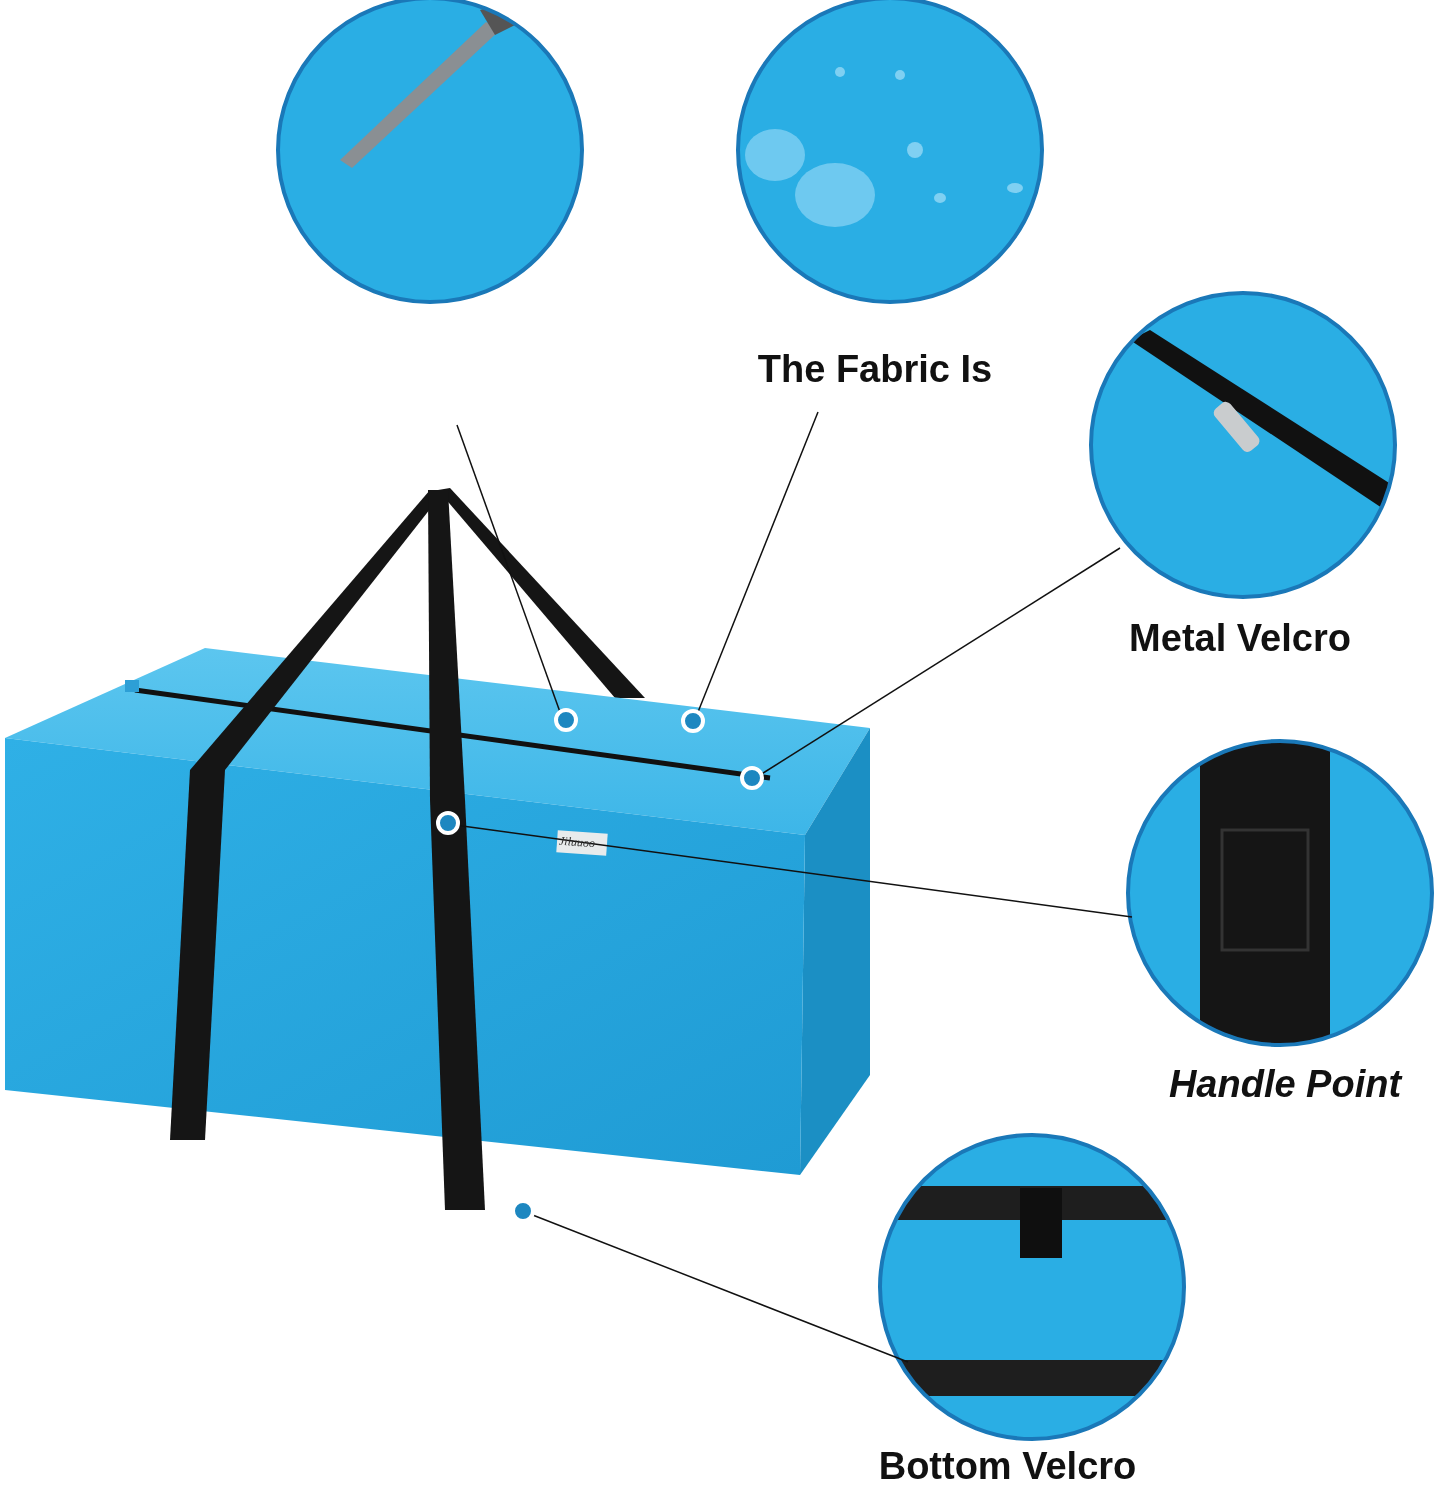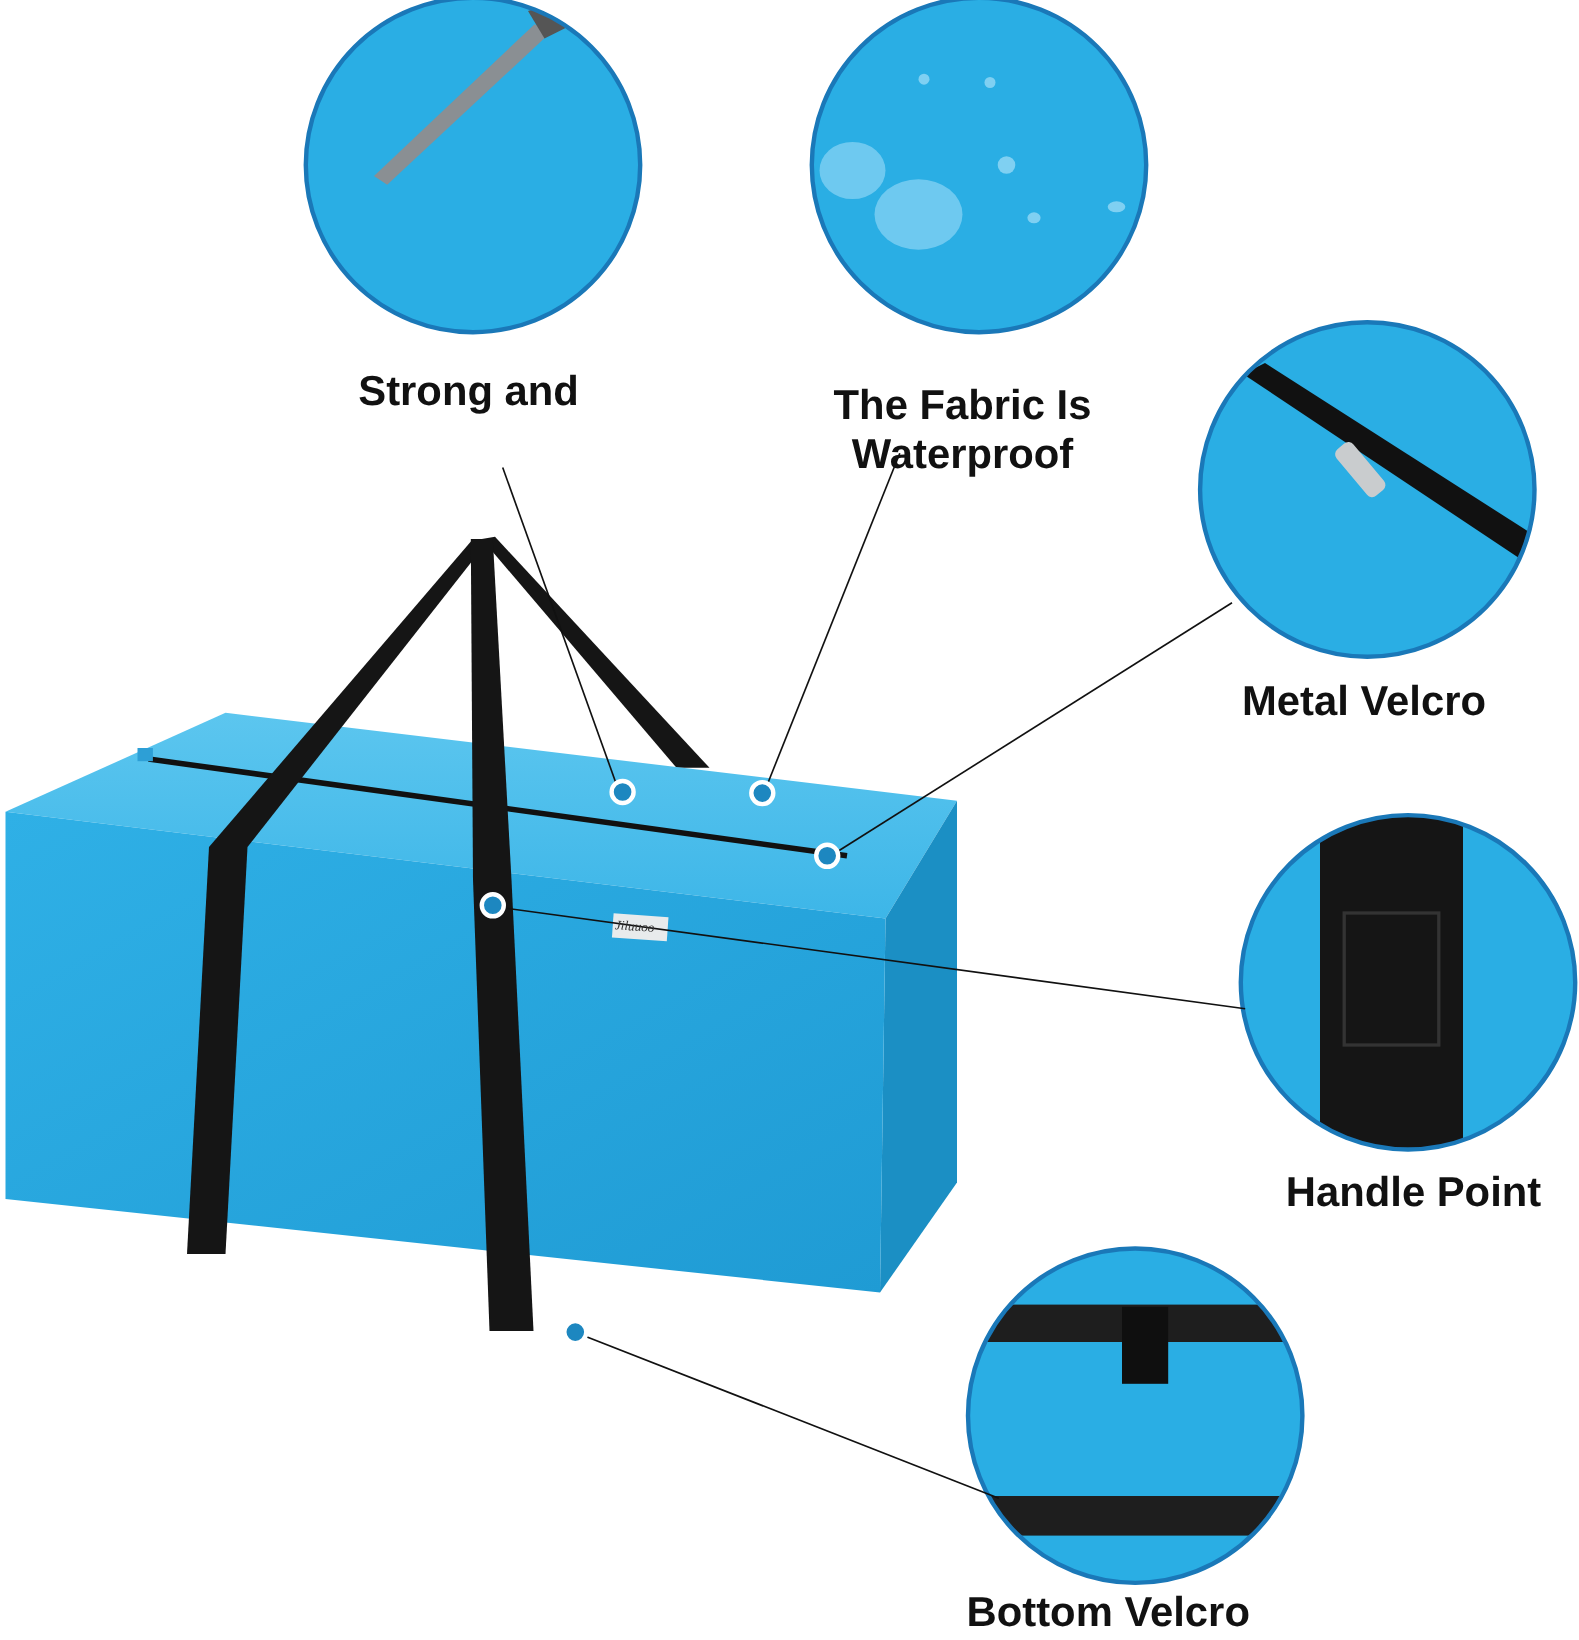--- a/index.html
+++ b/index.html
@@ -126,25 +126,23 @@
     <circle cx="693" cy="721" r="10"></circle>
     <circle cx="752" cy="778" r="10"></circle>
     <circle cx="448" cy="823" r="10"></circle>
     <circle cx="523" cy="1211" r="10"></circle>
   </g>
 </svg>
 
 <div class="abs" style="left:559px; top:835px; font-family:'Liberation Serif', serif; font-style:italic; font-size:12px; color:#333; transform:rotate(4deg);">Jiluuoo</div>
 
 <div class="label" style="left:224px; top:334px; width:404px;">
-  <div>Strong and</div>
 </div>
 
 <div class="label" style="left:740px; top:322px; width:270px;margin-top:25px;">
   <div>The Fabric Is</div>
-  <div>Waterproof</div>
 </div>
 
 <div class="label" style="left:1110px; top:616px; width:260px;">Metal Velcro</div>
 
-<div class="label" style="left:1150px; top:1062px; width:270px;">Handle Point</div>
+<div class="label" style="left:1150px; top:1062px; width:270px;font-style:italic;">Handle Point</div>
 
 <div class="label" style="left:865px; top:1444px; width:285px;">Bottom Velcro</div>
 
 </body></html>

